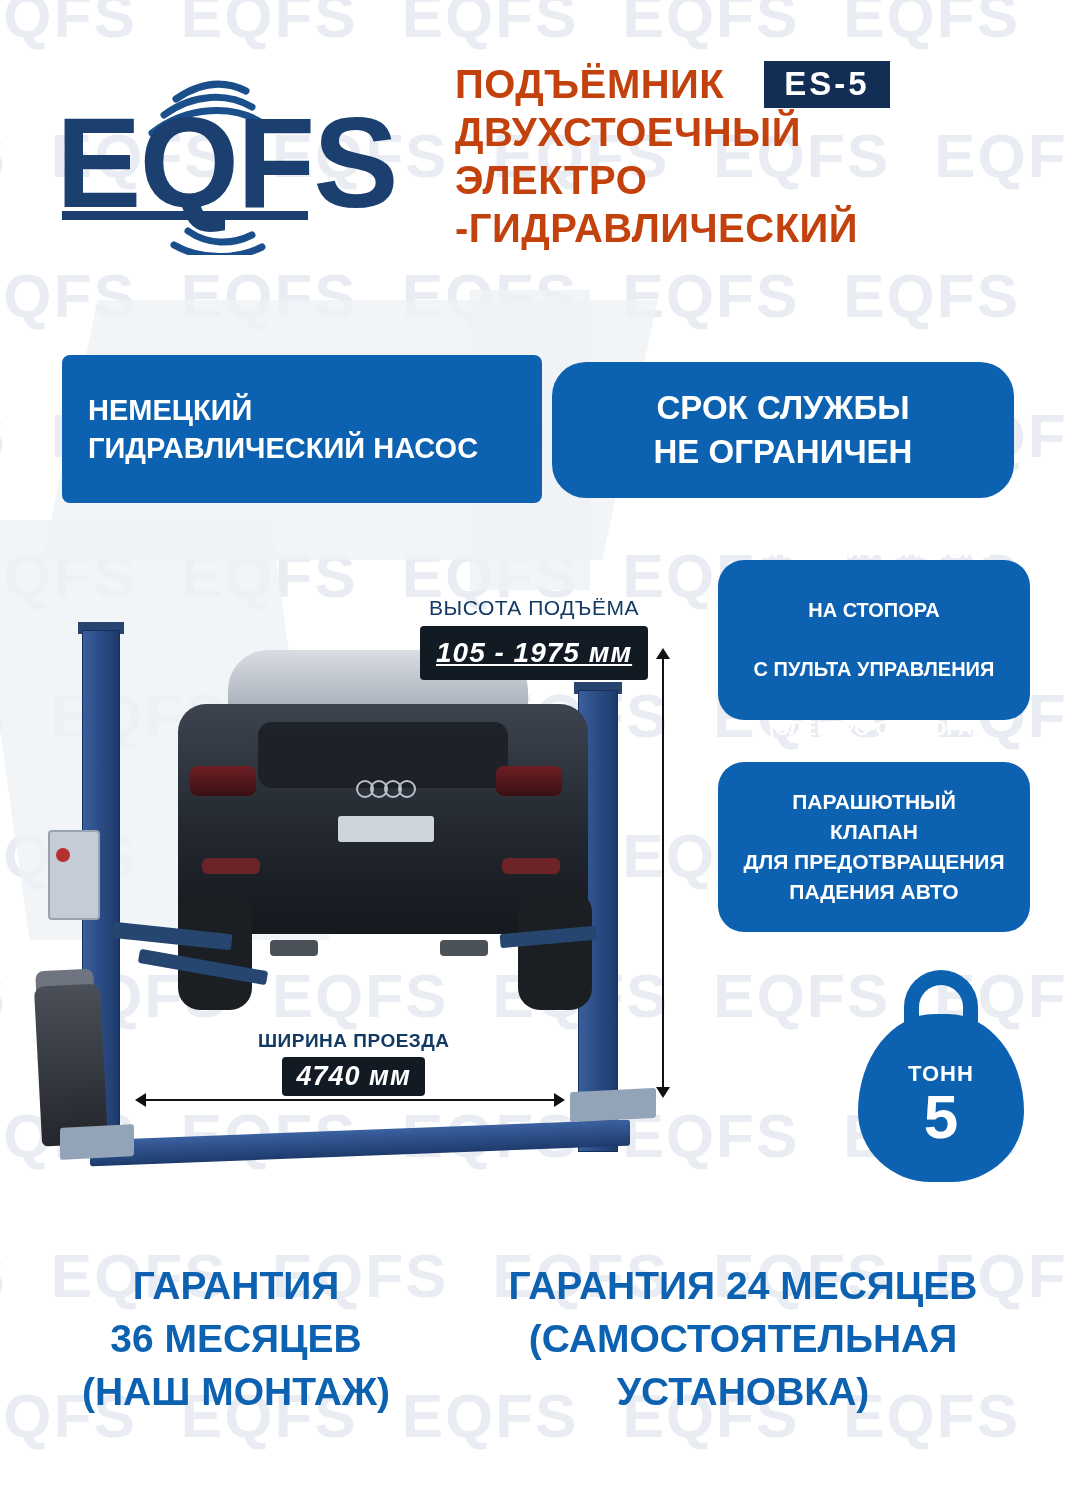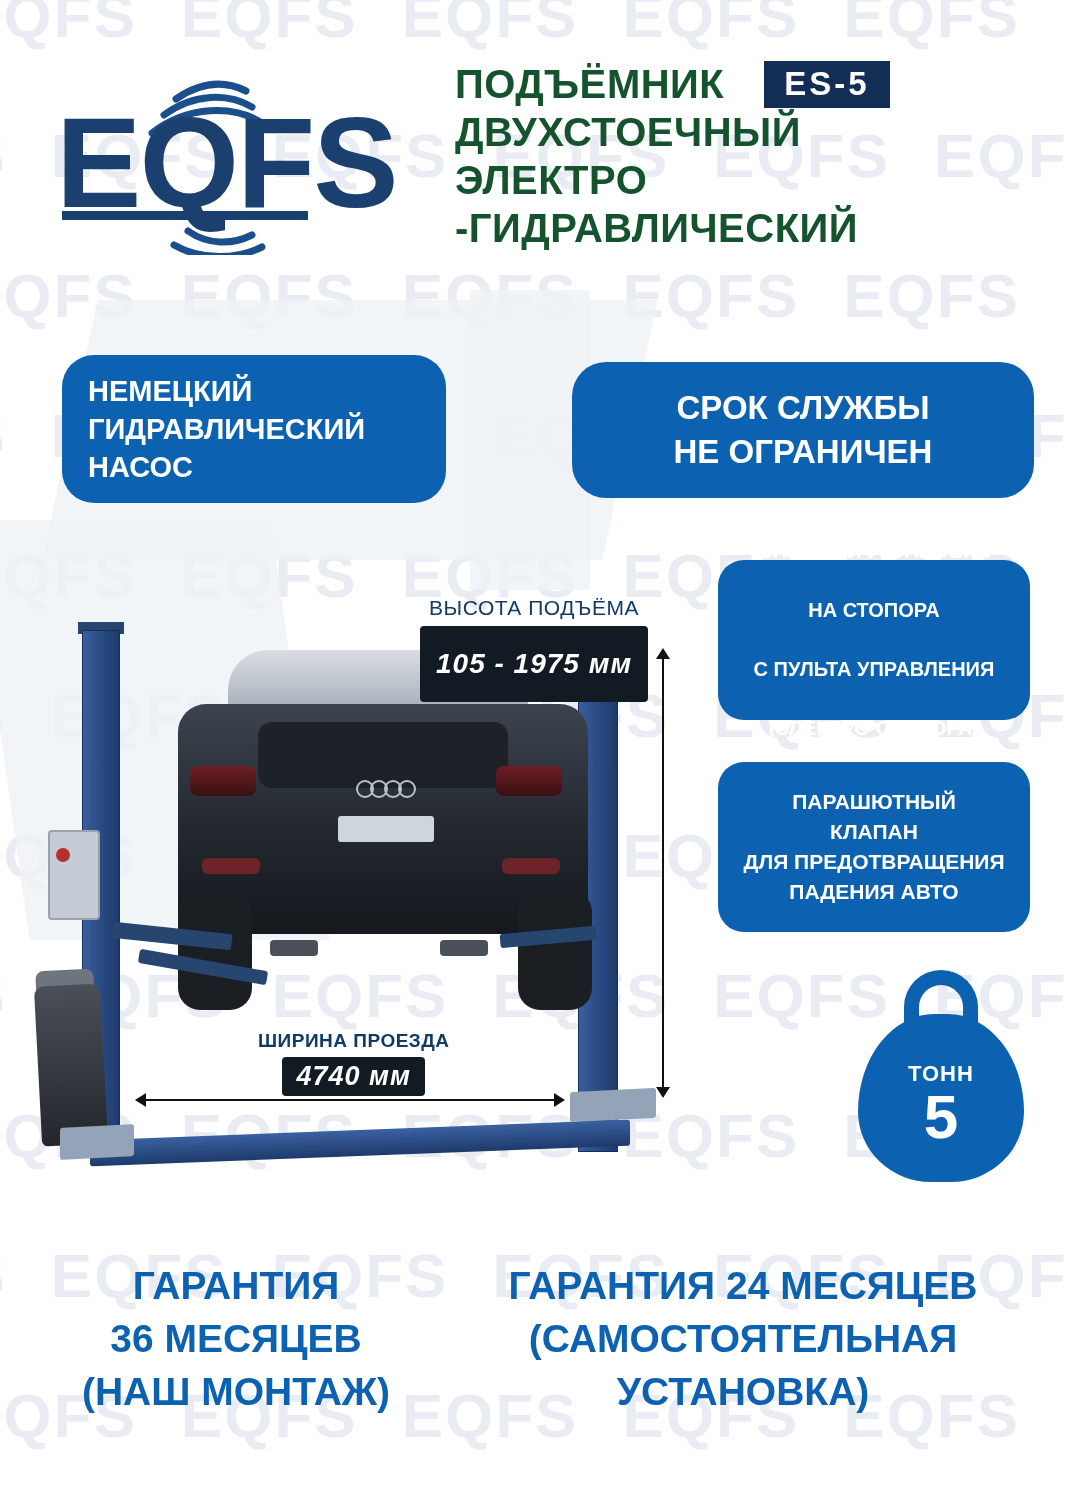--- a/index.html
+++ b/index.html
@@ -53,21 +53,21 @@
     position: absolute; left: 56px; top: 55px;
     width: 380px; height: 200px;
   }
   #title-block {
     position: absolute; left: 455px; top: 60px; width: 580px;
   }
   .title-line {
     font-weight: bold;
     font-size: 40px;
     line-height: 48px;
-    color: #14532d;
+    color: #c2410c;
     letter-spacing: .5px;
     text-transform: uppercase;
   }
   #title-row1 { display: flex; align-items: center; }
   #model-badge {
     background: #132e54;
     color: #ffffff;
     font-weight: bold;
     font-size: 33px;
     letter-spacing: 3px;
@@ -83,27 +83,27 @@
     color: #ffffff;
     border-radius: 26px;
     font-weight: bold;
     text-transform: uppercase;
     z-index: 4;
     display: flex;
     flex-direction: column;
     justify-content: center;
   }
   #pill-pump {
-    left: 62px; top: 355px; width: 384px; height: 148px;
+    left: 62px; top: 355px; width: 480px; height: 148px;
     padding: 8px 26px;
     font-size: 29px; line-height: 38px;
-    border-radius: 32px;
+    border-radius: 8px;
   }
   #pill-life {
-    left: 572px; top: 362px; width: 462px; height: 136px;
+    left: 552px; top: 362px; width: 462px; height: 136px;
     padding: 0 40px;
     font-size: 33px; line-height: 44px;
     border-radius: 34px;
     text-align: center;
     align-items: center;
   }
   #pill-stoppers {
     left: 718px; top: 560px; width: 312px; height: 160px;
     padding: 0 14px;
     font-size: 20px; line-height: 29px;
@@ -242,23 +242,24 @@
     text-transform: uppercase;
   }
   #height-value {
     margin-top: 6px;
     display: inline-block;
     background: #121a24;
     color: #ffffff;
     font-weight: bold;
     font-style: italic;
     font-size: 28px;
-    padding: 22px 16px;
+    padding: 11px 16px;
     border-radius: 4px;
     letter-spacing: 1px;
+    text-decoration: underline;
   }
   #width-label {
     position: absolute; left: 258px; top: 1030px; z-index: 6;
     text-align: center;
   }
   #width-label .cap {
     font-weight: bold; font-size: 19px; color: #123a63; letter-spacing: .5px;
     text-transform: uppercase;
   }
   #width-value {

